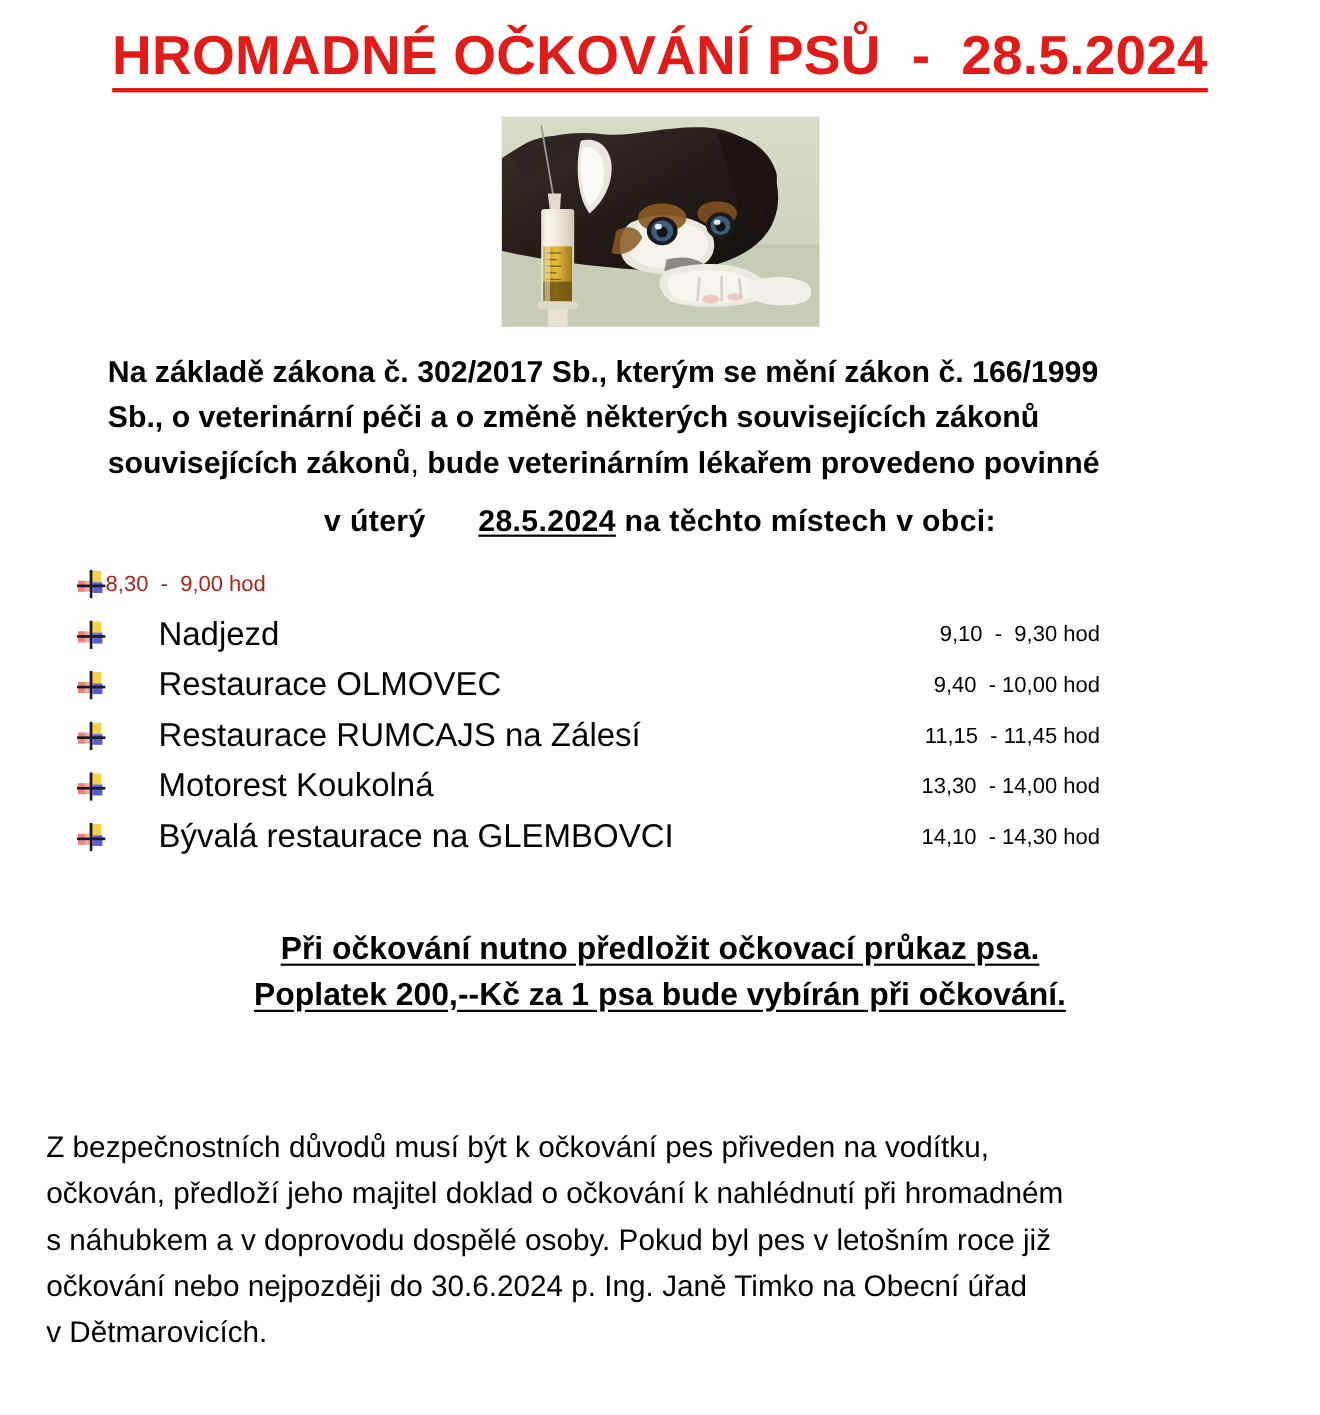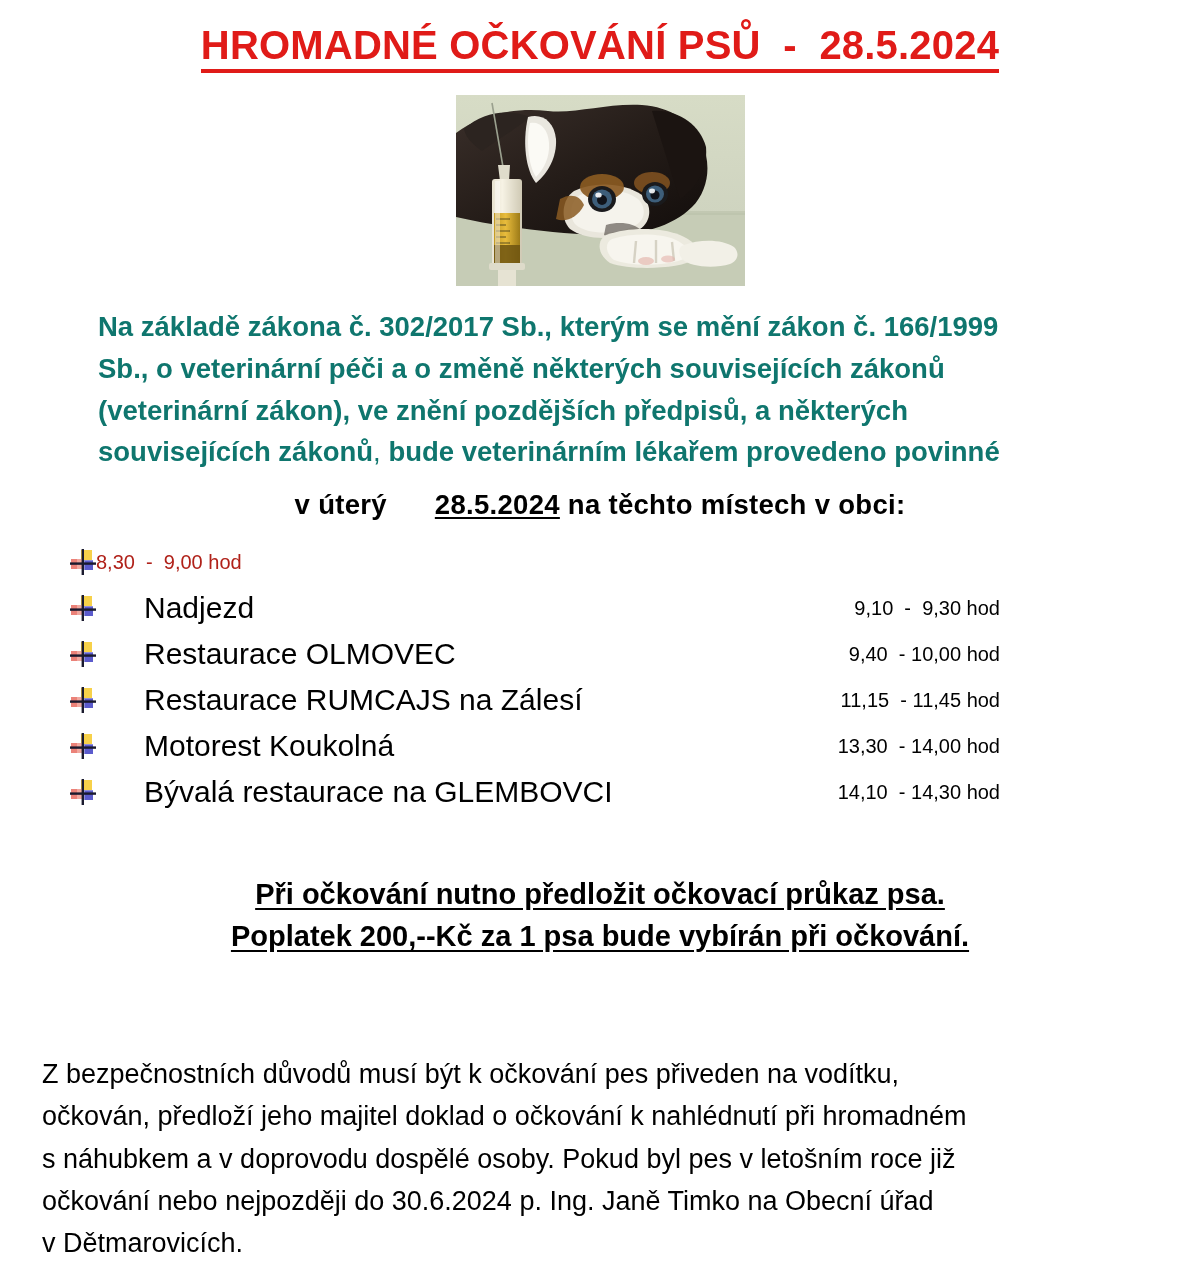--- a/index.html
+++ b/index.html
@@ -24,21 +24,21 @@
     box-sizing: border-box;
   }
 
   
   .title-wrap {
     text-align: center;
     padding-top: 24px;
   }
   .title {
     display: inline-block;
-    font-size: 40px;
+    font-size: 50px;
     font-weight: bold;
     letter-spacing: 0.2px;
     color: #e01b18;
     border-bottom: 4px solid #e01b18;
     padding-bottom: 3px;
     line-height: 1.05;
     white-space: pre;
   }
 
   
@@ -58,21 +58,21 @@
   .photo svg { display: block; }
 
   
   .para-main {
     margin: 20px 98px 0 98px;
     font-size: 27.5px;
     font-weight: bold;
     line-height: 1.52;
     text-align: justify;
     text-justify: inter-word;
-    color: #0f766e;
+    color: #000000;
   }
   .para-main .lastline {
     text-align: left;
   }
   .thin-comma {
     font-weight: normal;
   }
 
   .tuesday-line {
     text-align: center;
@@ -271,21 +271,20 @@
         <rect x="42" y="175" width="18" height="16" fill="#e6e3d3"></rect>
 
         <rect x="0" y="0" width="289" height="191" fill="none"></rect>
       </svg>
     </div>
   </div>
 
   <div class="para-main">
     <div>Na základě zákona č. 302/2017 Sb., kterým se mění zákon č. 166/1999</div>
     <div>Sb., o veterinární péči a o změně některých souvisejících zákonů</div>
-    <div>(veterinární zákon), ve znění pozdějších předpisů, a některých</div>
     <div><span>souvisejících zákonů</span><span class="thin-comma">,</span><span> bude veterinárním lékařem provedeno povinné</span></div>
   </div>
 
   <div class="tuesday-line"><span>v  úterý  </span><span class="u">28.5.2024</span><span>  na těchto místech v obci:</span></div>
 
   <ul class="loc-list">
 
     <li class="loc-row">
       <span class="bullet">
         <svg width="26" height="26" viewBox="0 0 26 26" xmlns="http://www.w3.org/2000/svg" aria-hidden="true">

